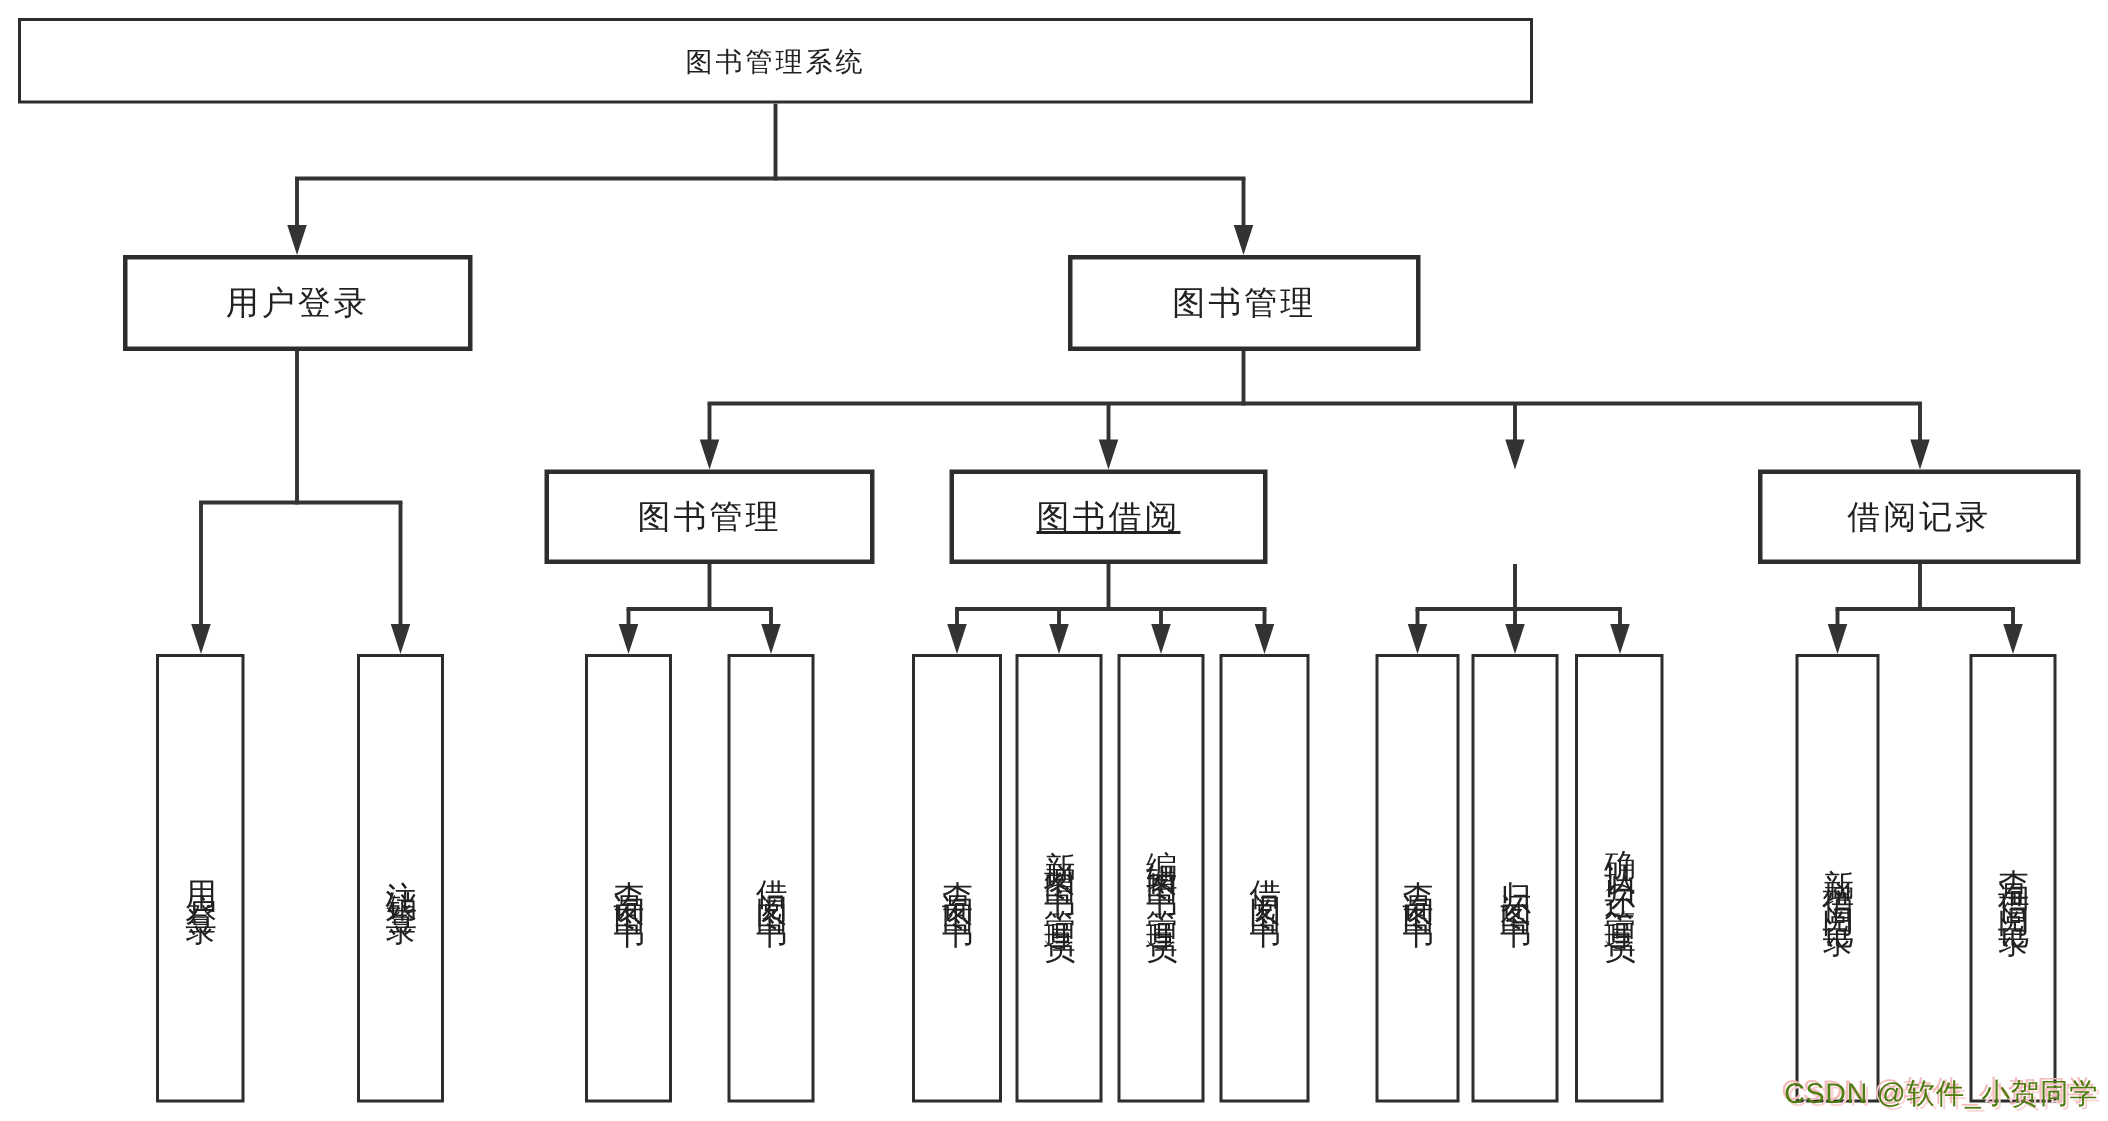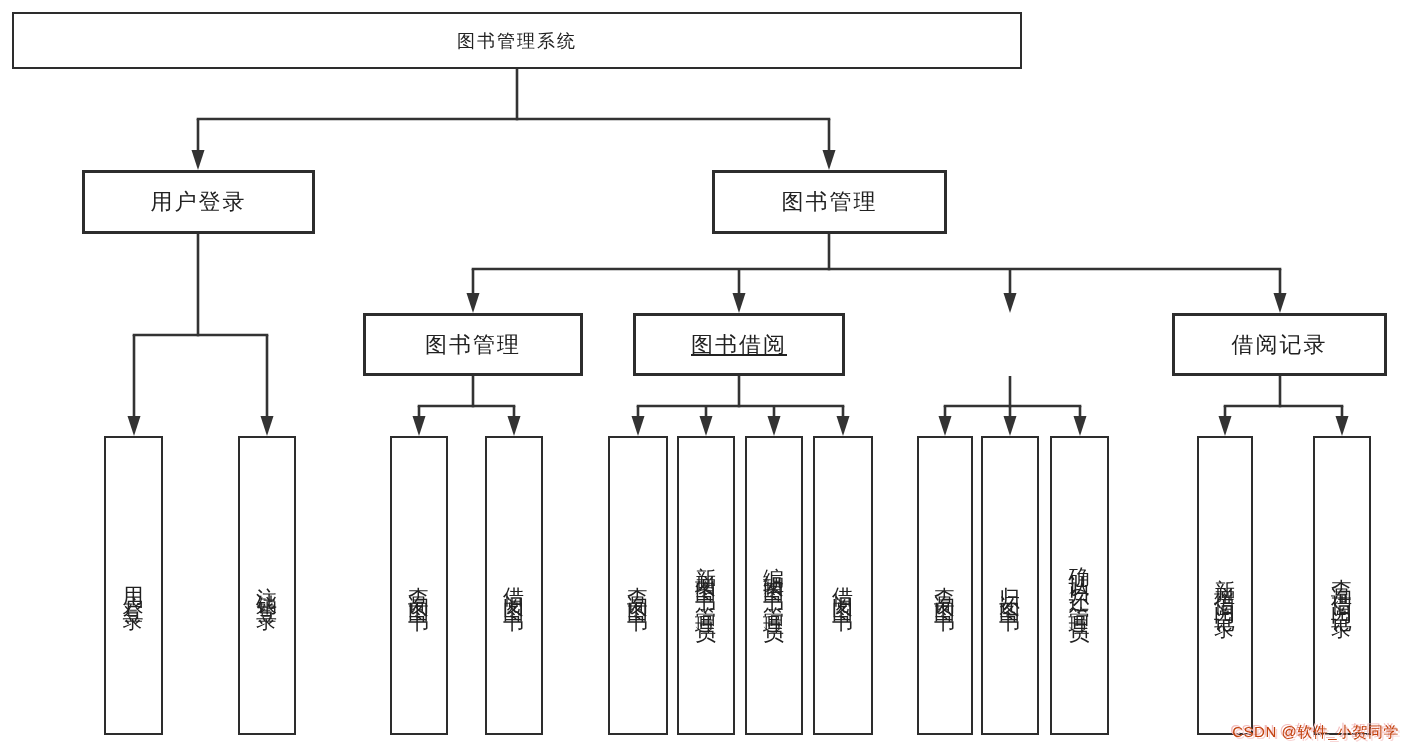--- a/index.html
+++ b/index.html
@@ -36,22 +36,22 @@
   .leaf span{
     writing-mode:vertical-rl;
     font-size:21px;
     letter-spacing:8px;
     color:#212121;
     line-height:1;
   }
   .watermark{
     position:absolute;
     right:6px;bottom:5px;
-    font-size:15px;
-    color:#c2410c;
+    font-size:19px;
+    color:#4d7c0f;
     letter-spacing:0.5px;
     text-shadow:-2px -2px 0 #f3bcbc, 2px 2px 0 #f8d4d4;
     white-space:nowrap;
   }
 </style>
 </head>
 <body>
 
 <div class="canvas">
 

